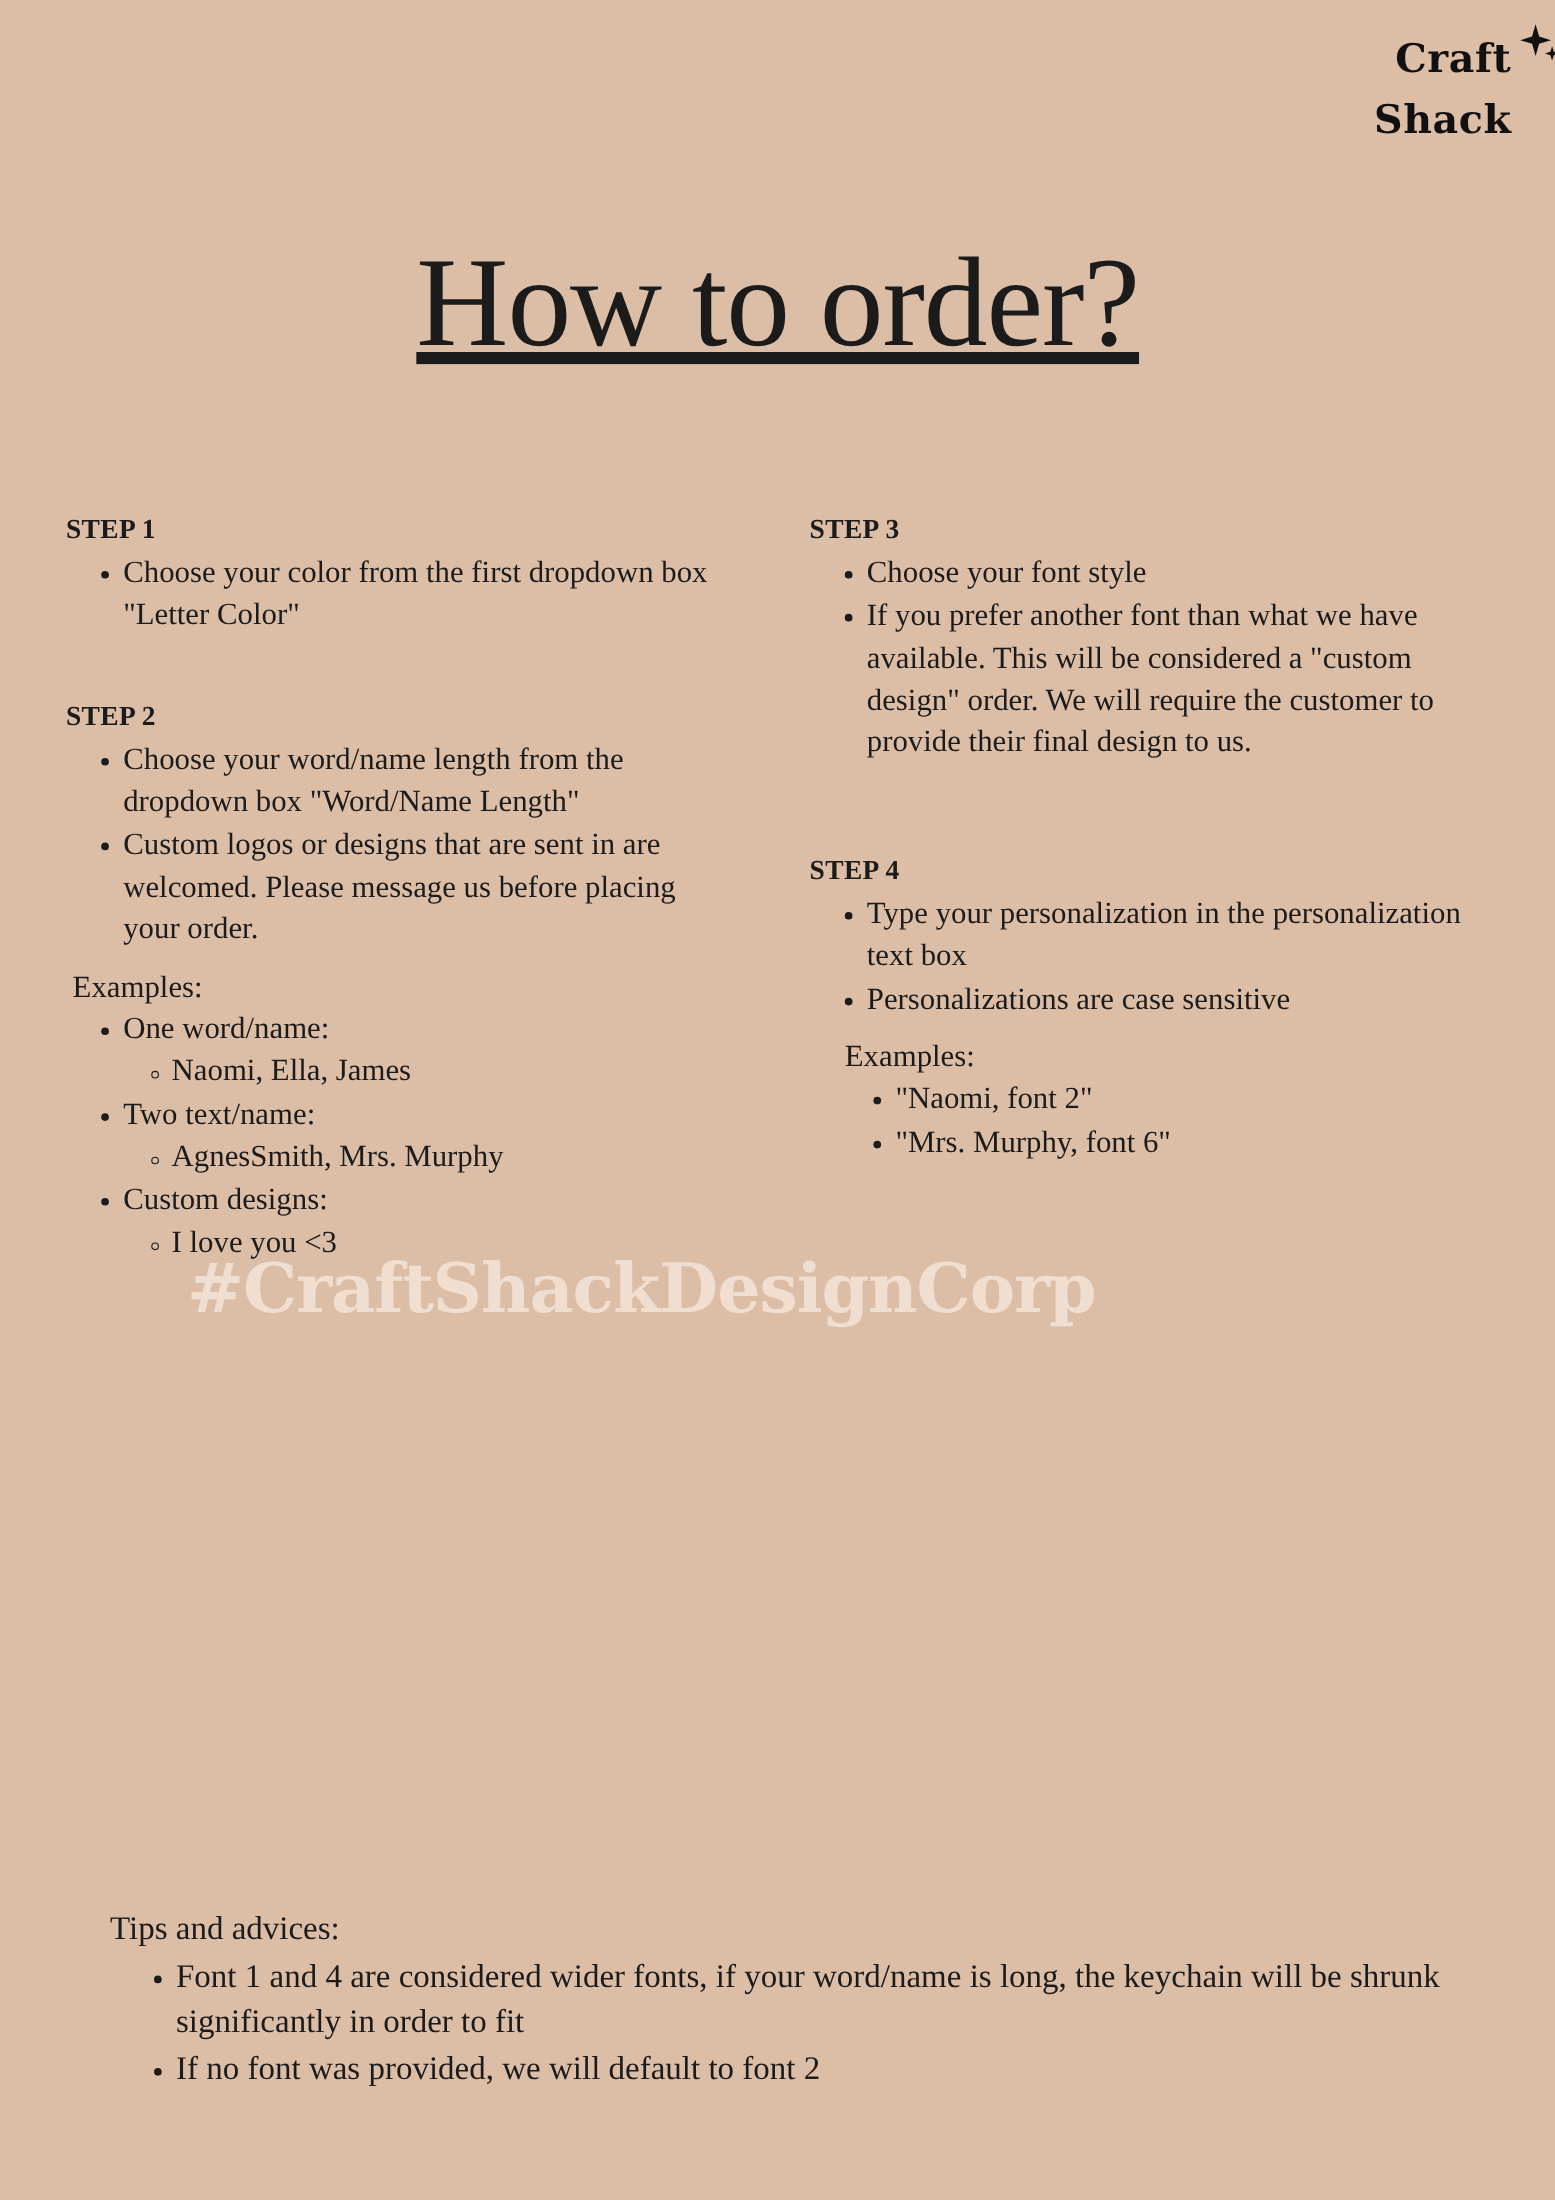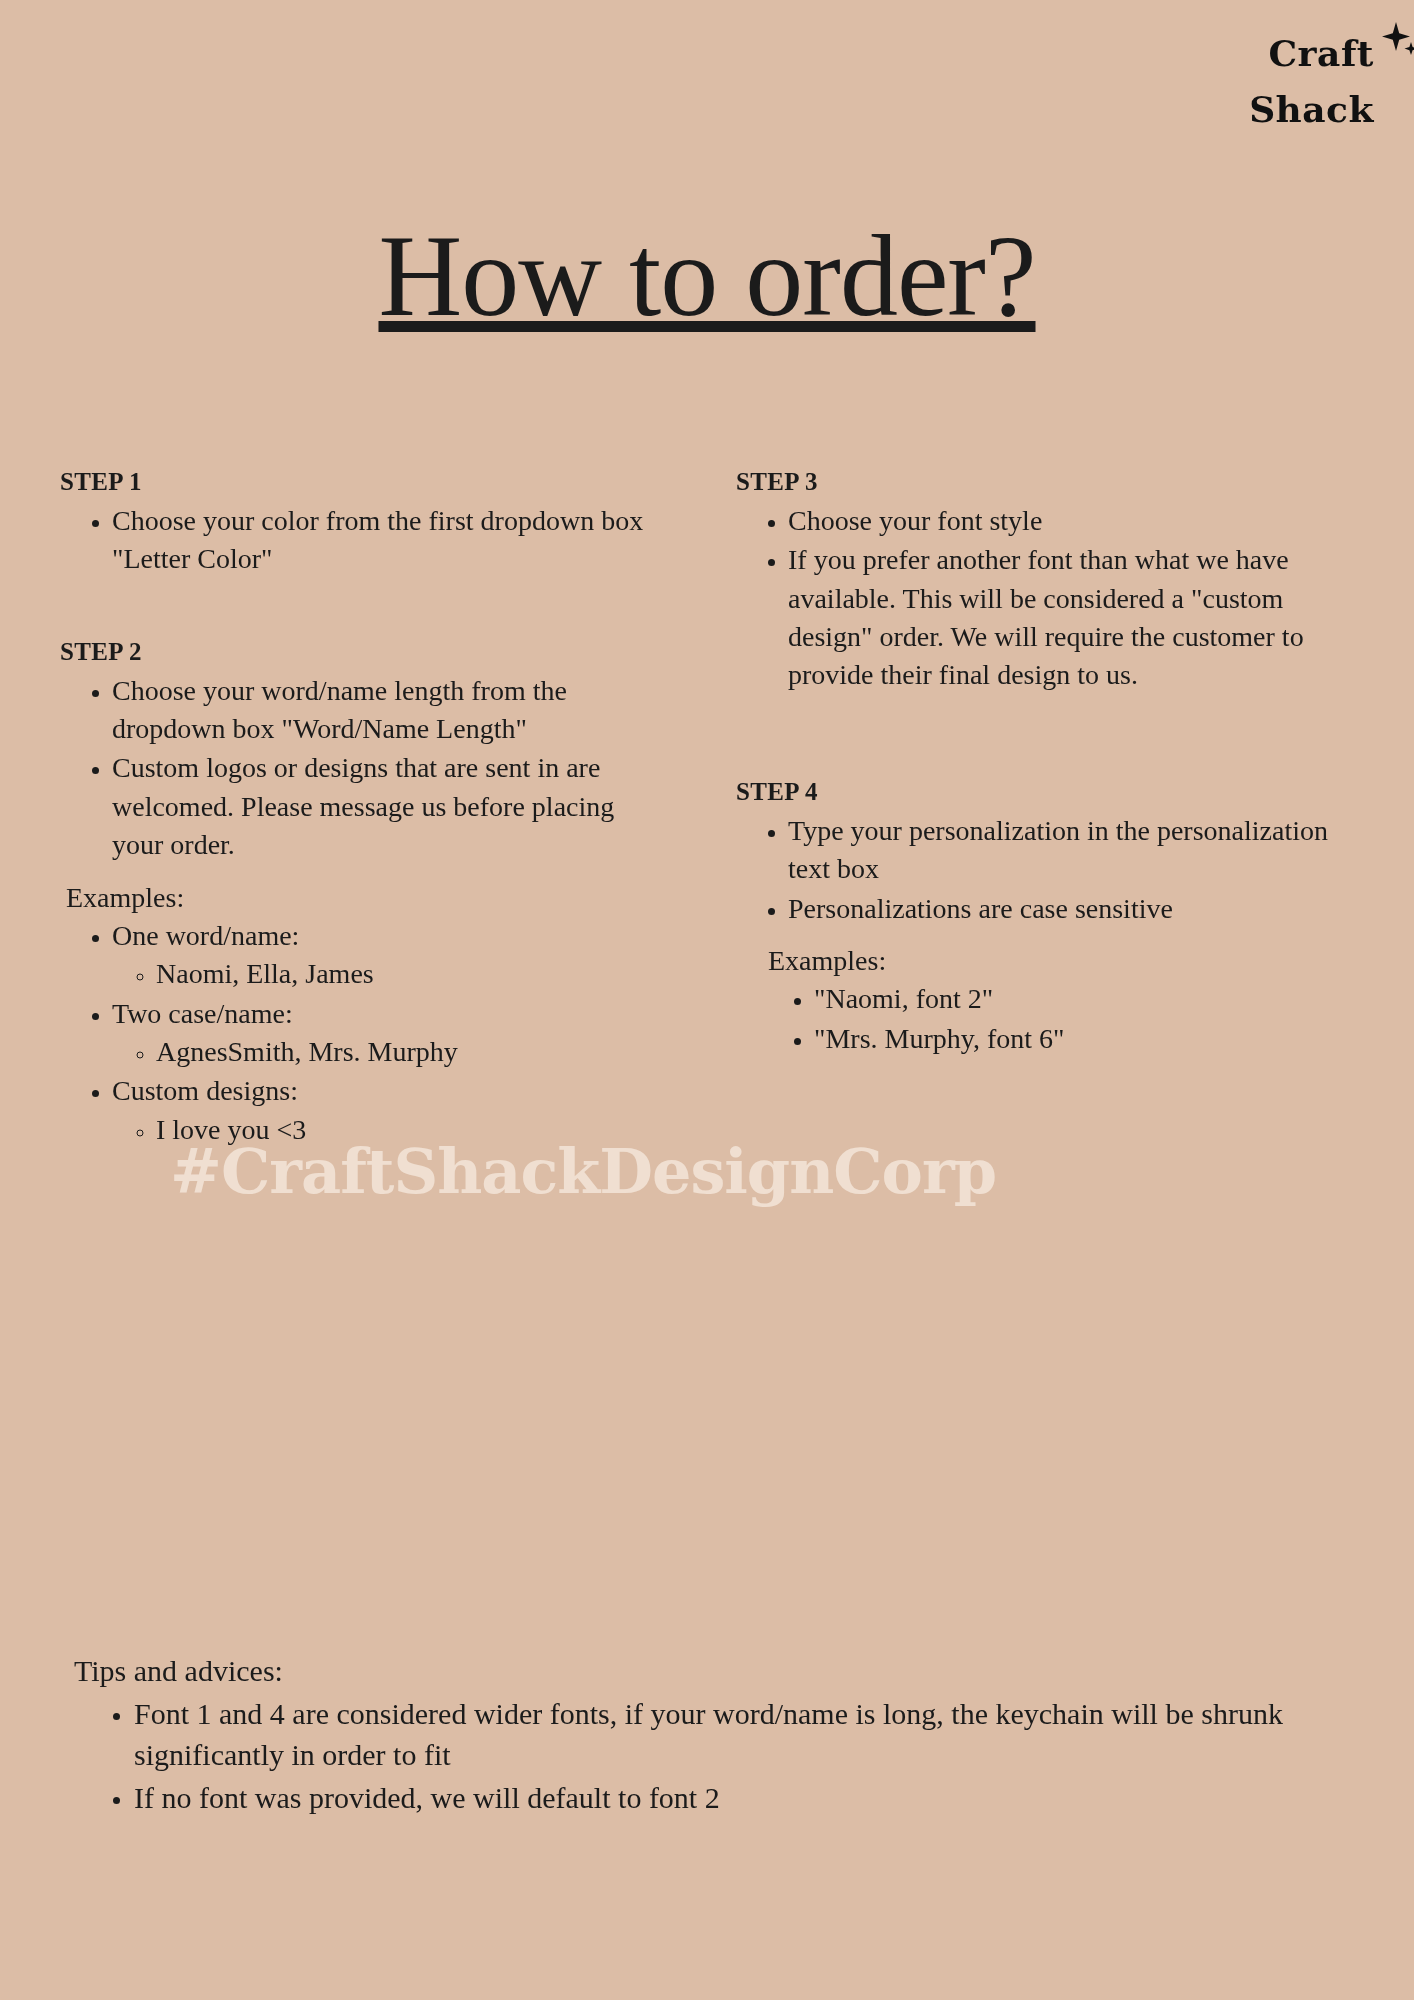--- a/index.html
+++ b/index.html
@@ -130,25 +130,25 @@
   .examples-label.indent {
     padding-left: 32px;
   }
   .col-right ul.ex {
     padding-left: 78px;
   }
 
   
   .tips {
     position: absolute;
-    top: 1650px;
+    top: 1733px;
     left: 0;
     width: 100%;
     box-sizing: border-box;
-    padding-left: 74px;
+    padding-left: 100px;
     padding-right: 100px;
   }
   .tips-label {
     font-size: 30px;
     line-height: 1.37;
     margin: 0 0 2px 0;
   }
   .tips ul {
     margin: 0;
     padding-left: 60px;
@@ -198,21 +198,21 @@
 
     <p class="examples-label">Examples:</p>
     <ul class="lvl1">
       <li>
         <span>One word/name:</span>
         <ul class="lvl2">
           <li>Naomi, Ella, James</li>
         </ul>
       </li>
       <li>
-        <span>Two case/name:</span>
+        <span>Two text/name:</span>
         <ul class="lvl2">
           <li>AgnesSmith, Mrs. Murphy</li>
         </ul>
       </li>
       <li>
         <span>Custom designs:</span>
         <ul class="lvl2">
           <li>I love you &lt;3</li>
         </ul>
       </li>

